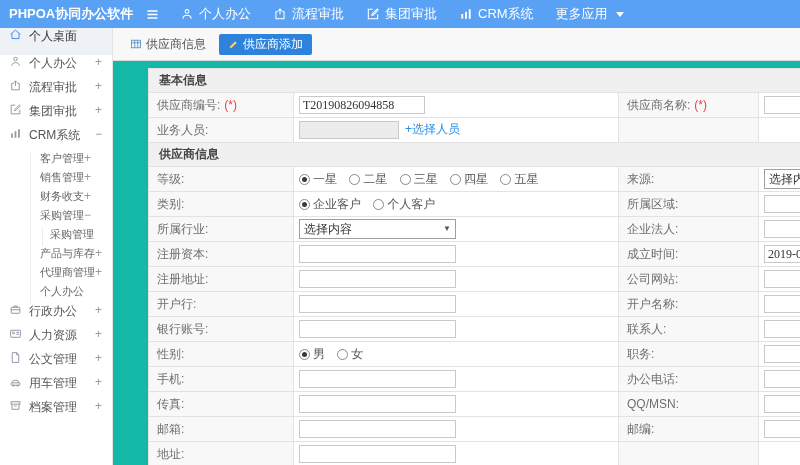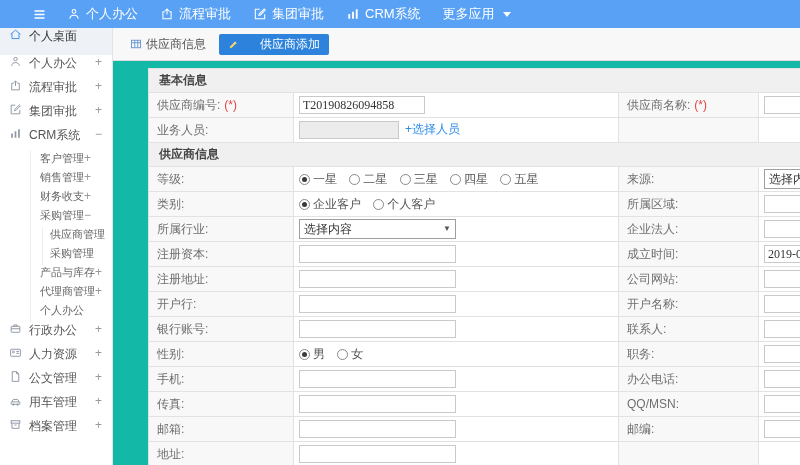--- a/index.html
+++ b/index.html
@@ -34,21 +34,21 @@
 .side-item.l2::after{content:"";position:absolute;left:42px;top:0;bottom:0;width:1px;background:#ededed}
 .side-item.tight{letter-spacing:-0.5px;font-size:10.5px;padding-right:4px}
 .side-item.tight .sexp{margin-left:1px}
 
 
 .content{position:absolute;left:113px;top:28px;right:0;bottom:0;background:#14b8a6}
 .tabbar{height:33px;background:#f8f8f8;border-bottom:1px solid #dcdcdc;display:flex;
   align-items:center;padding-left:17px}
 .tab-plain{display:flex;align-items:center;gap:4px;font-size:12px;color:#555;
   margin-right:13px;cursor:pointer}
-.tab-active{display:flex;align-items:center;gap:21px;font-size:12px;color:#fff;
+.tab-active{display:flex;align-items:center;gap:4px;font-size:12px;color:#fff;
   background:#2d83dc;height:21px;padding:0 9px;border-radius:2px;cursor:pointer}
 .page{position:relative;height:calc(100% - 33px);overflow:hidden}
 
 
 .form-card{position:absolute;left:35px;top:7px}
 table{border-collapse:collapse;width:1000px;table-layout:fixed;border:1px solid #d5d5d5}
 td{border:1px solid #e2e2e2;height:25px;font-size:12px;overflow:hidden;vertical-align:middle}
 td.sec{background:#f0f0f0;color:#444;font-weight:bold;padding-left:10px;height:24px}
 td.lc{background:#f8f8f8;color:#6e6e6e;padding-left:8px}
 td.fc{background:#fff;padding:0 0 0 5px}
@@ -68,20 +68,21 @@
 .rad{width:11px;height:11px;border:1px solid #8a8a8a;border-radius:50%;background:#fff;
   margin-right:3px;position:relative;display:inline-block;flex:0 0 auto}
 .rad.on::after{content:"";position:absolute;left:2px;top:2px;width:5px;height:5px;
   border-radius:50%;background:#3a3a3a}
 svg{display:block}
 </style>
 </head>
 <body>
 
 <div class="topbar">
+  <div class="logo">PHPOA协同办公软件</div>
   <div class="hamburger">
     <svg width="15" height="15" viewBox="0 0 24 24" fill="none" stroke="#fff" stroke-width="2.4">
         <path d="M4 6.5h16M4 12h16M4 17.5h16"></path>
       </svg>
   </div>
   <div class="tnav">
     <div class="tnav-item">
       <span class="ticon">
         <svg width="14" height="14" viewBox="0 0 24 24" fill="none" stroke="#fff" stroke-width="1.8">
             <circle cx="12" cy="7.5" r="3.2"></circle>
@@ -177,23 +178,20 @@
     <span class="slabel">销售管理</span>
     <span class="sexp">+</span>
   </div>
   <div class="side-item l1">
     <span class="slabel">财务收支</span>
     <span class="sexp">+</span>
   </div>
   <div class="side-item l1">
     <span class="slabel">采购管理</span>
     <span class="sexp">−</span>
-  </div>
-  <div class="side-item l2">
-    <span class="slabel">供应商管理</span>
   </div>
   <div class="side-item l2">
     <span class="slabel">采购管理</span>
   </div>
   <div class="side-item l1">
     <span class="slabel">产品与库存</span>
     <span class="sexp">+</span>
   </div>
   <div class="side-item l1">
     <span class="slabel">代理商管理</span>

